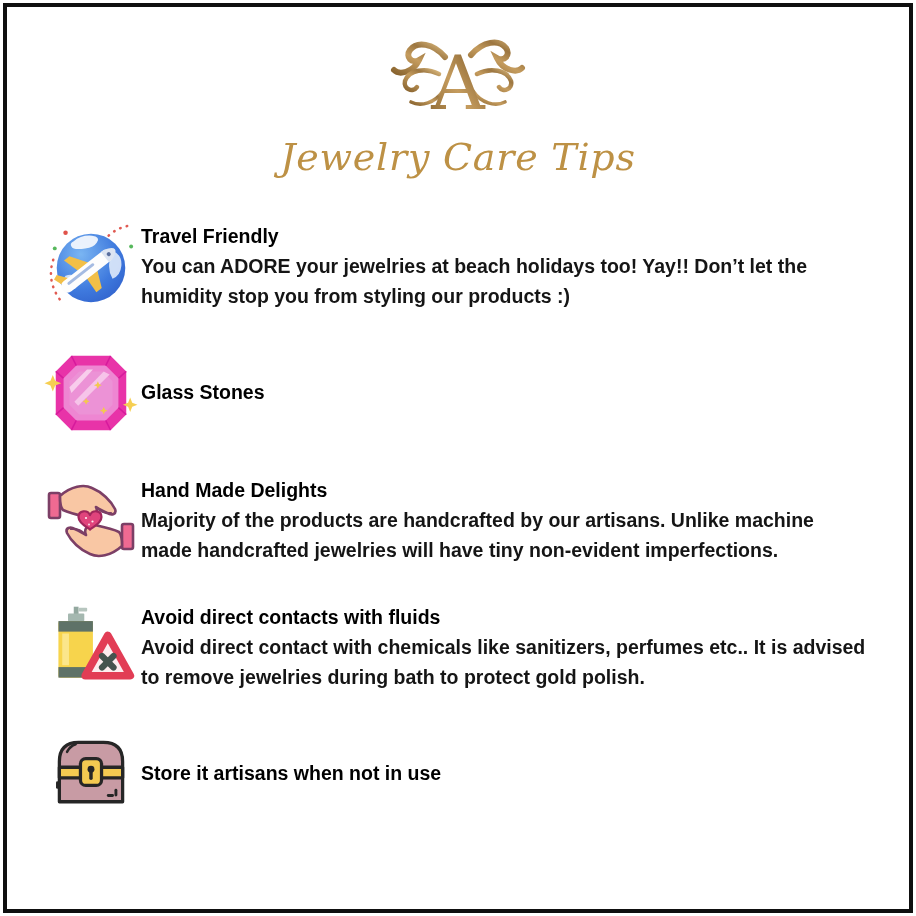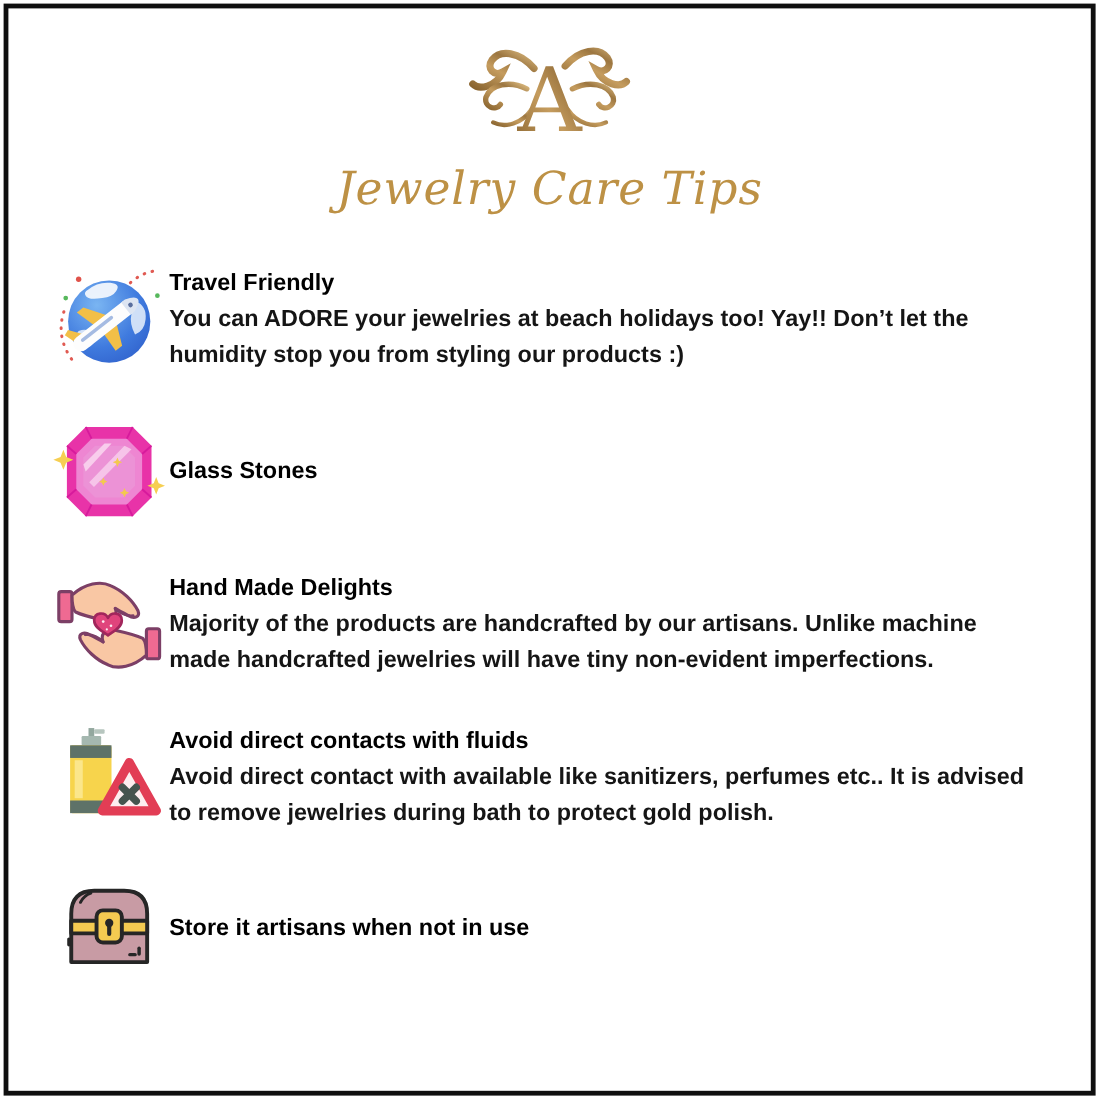--- a/index.html
+++ b/index.html
@@ -191,21 +191,21 @@
           <rect x="18" y="35" width="7" height="33" fill="#fbe68b"></rect>
           <path d="M65.5 37 L89 79 L42 79 Z" fill="#fdedef" stroke="#e23d55" stroke-width="8" stroke-linejoin="round"></path>
           <g stroke="#46544f" stroke-width="6.5" stroke-linecap="round">
             <line x1="59.5" y1="58.5" x2="71.5" y2="70.5"></line>
             <line x1="71.5" y1="58.5" x2="59.5" y2="70.5"></line>
           </g>
         </svg>
       </div>
       <div class="tip-text">
         <div class="tip-title">Avoid direct contacts with fluids</div>
-        <div class="tip-body">Avoid direct contact with available like sanitizers, perfumes etc.. It is advised to remove jewelries during bath to protect gold polish.</div>
+        <div class="tip-body">Avoid direct contact with chemicals like sanitizers, perfumes etc.. It is advised to remove jewelries during bath to protect gold polish.</div>
       </div>
     </section>
 
     <section class="tip">
       <div class="tip-icon">
         <svg width="92" height="92" viewBox="0 0 96 96" aria-hidden="true">
           <g stroke="#262626" stroke-width="3.4" stroke-linejoin="round" stroke-linecap="round">
             <path d="M15 78 L15 36 Q15 16 35 16 L61 16 Q81 16 81 36 L81 78 Z" fill="#c89ba4"></path>
             <path d="M23 26 q3 -6 9 -8" fill="none" stroke-width="2.6"></path>
             <rect x="15" y="42" width="66" height="11" fill="#f4ca51"></rect>

